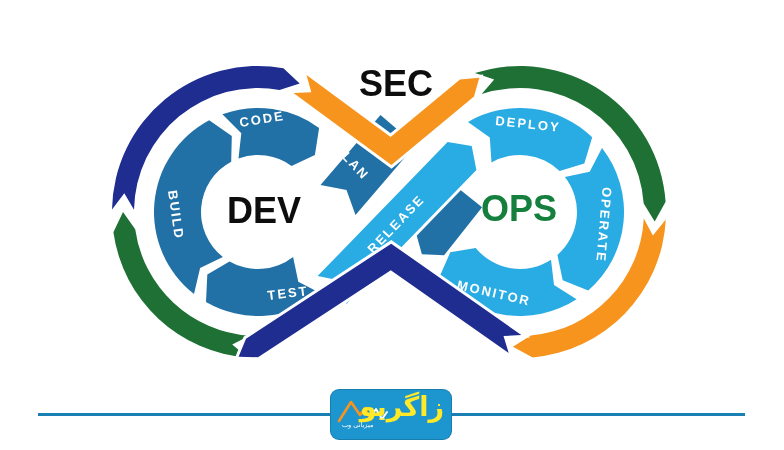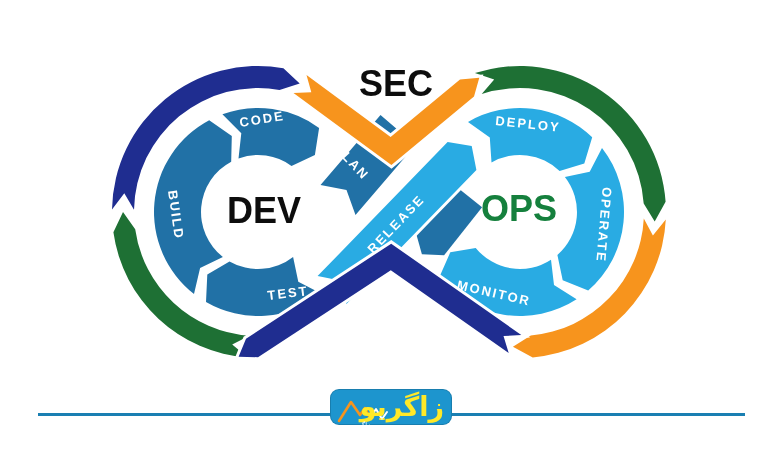--- a/index.html
+++ b/index.html
@@ -14,21 +14,21 @@
   #ops-label{left:519px;top:209px;}
   #code-label{left:262px;top:119px;transform:translate(-50%,-50%) rotate(-9deg);}
   #plan-label{left:352px;top:162px;transform:translate(-50%,-50%) rotate(47deg);}
   #build-label{left:176px;top:215px;transform:translate(-50%,-50%) rotate(82deg);}
   #test-label{left:288px;top:293px;transform:translate(-50%,-50%) rotate(-7deg);}
   #release-label{left:396px;top:224px;transform:translate(-50%,-50%) rotate(-46deg);}
   #deploy-label{left:528px;top:124px;transform:translate(-50%,-50%) rotate(6deg);}
   #operate-label{left:604px;top:225px;transform:translate(-50%,-50%) rotate(95deg);}
   #monitor-label{left:494px;top:293px;transform:translate(-50%,-50%) rotate(13deg);}
   #footer-rule{position:absolute;left:38px;top:413px;width:707px;height:3px;background:#1a7fb2;}
-  #logo-badge{position:absolute;left:330px;top:389px;width:122px;height:36px;border-radius:9px;
+  #logo-badge{position:absolute;left:330px;top:389px;width:122px;height:51px;border-radius:9px;
               background:#1d95ce;border:1px solid rgba(0,0,0,0.15);box-sizing:border-box;}
   #brand-name{position:absolute;right:7px;top:1px;color:#ffe928;font-size:27px;font-weight:bold;
               font-family:"DejaVu Sans",sans-serif;direction:rtl;}
   #brand-tagline{position:absolute;left:11px;top:31px;color:#ffffff;font-size:6.5px;
                  font-family:"DejaVu Sans",sans-serif;direction:rtl;}
   #logo-zigzag{position:absolute;left:5px;top:4px;}
 </style>
 </head>
 <body>
 
@@ -66,16 +66,16 @@
   <div class="lbl" id="monitor-label">MONITOR</div>
 
   <div id="footer-rule" style="background: rgb(26, 127, 178);"></div>
 
   <div id="logo-badge" style="background: rgb(29, 149, 206);">
     <svg id="logo-zigzag" width="62" height="32" viewBox="0 0 62 32">
       <polyline points="3,27 15,8 24,21 29,14 34,24" fill="none" stroke="#f7941d" stroke-width="2.6" stroke-linejoin="round" stroke-linecap="round"></polyline>
       <polyline points="34,24 40,15 46,25 51,18" fill="none" stroke="#ffffff" stroke-width="2" stroke-linejoin="round" stroke-linecap="round"></polyline>
     </svg>
     <div id="brand-name" style="color: rgb(255, 233, 40);">زاگریو</div>
-    <div id="brand-tagline">زاگریو وب</div>
+    <div id="brand-tagline">میزبانی وب</div>
   </div>
 
 </div>
 
 </body></html>

